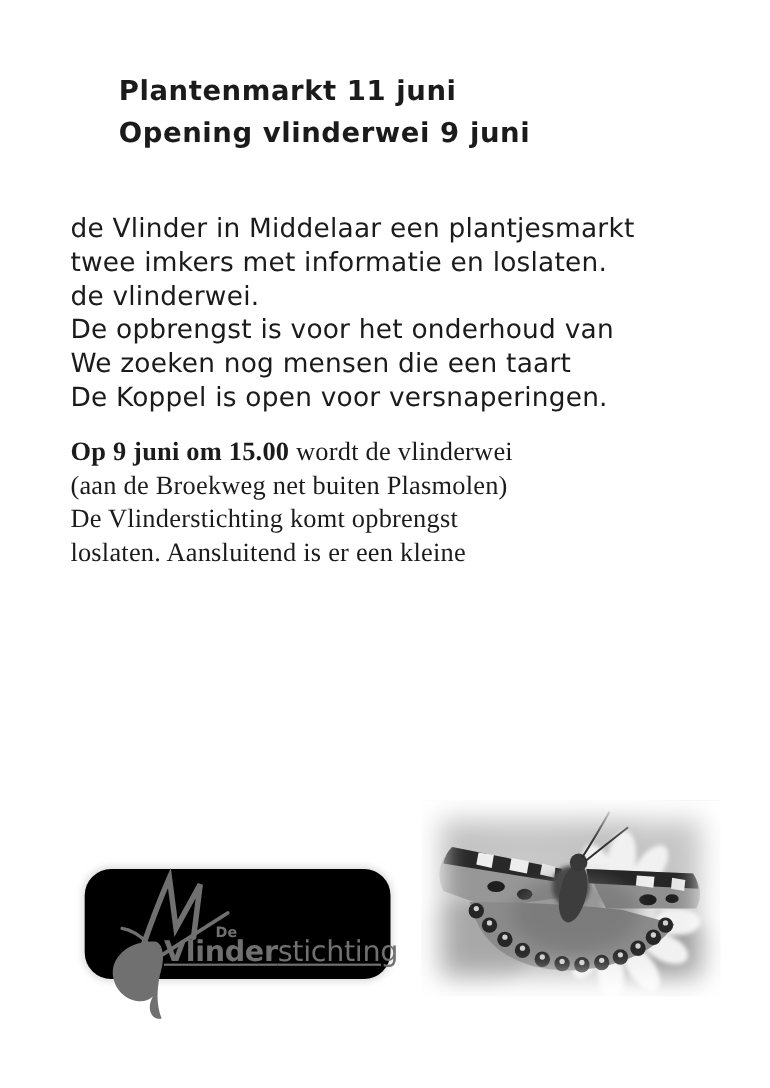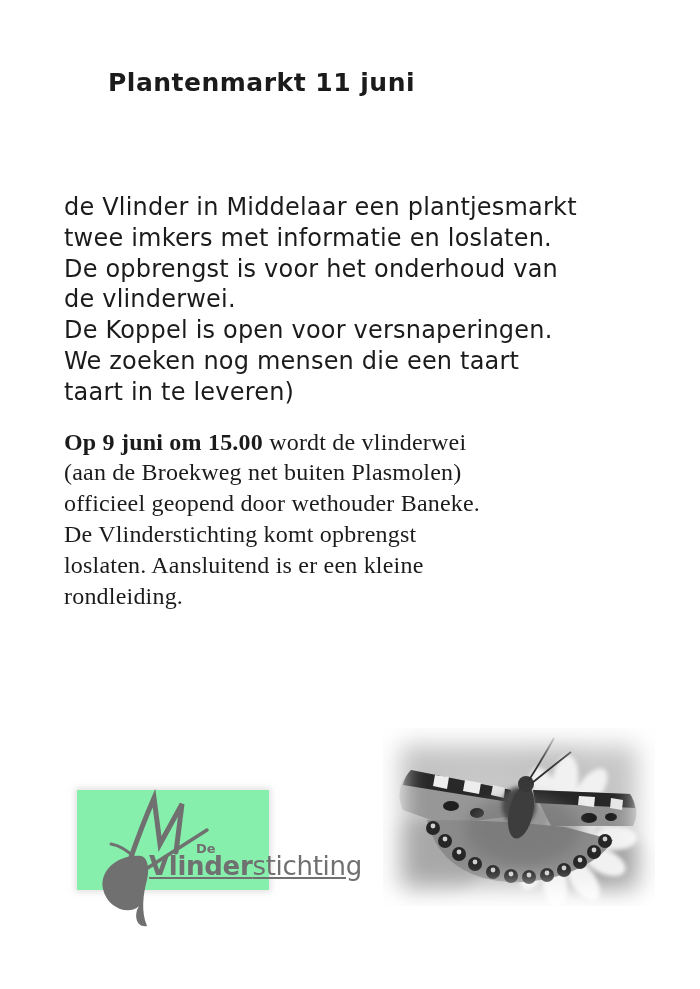--- a/index.html
+++ b/index.html
@@ -16,22 +16,22 @@
   .body-text {
     position:absolute; left:64px; top:192px;
     font-size:24px; line-height:30.8px; letter-spacing:0.2px;
   }
   .body-text .line { white-space:nowrap; }
   .body-text .b { font-weight:bold; }
   .block.gap { margin-top:19px;font-family:Liberation Serif, serif; }
 
   
   .logo-box {
-    position:absolute; left:77px; top:790px; width:192px; height:100px;
-    background:#86efac; box-shadow:0 0 6px 2px rgba(198,198,198,0.55);
+    position:absolute; left:77px; top:790px; width:278px; height:100px;
+    background:#000000; box-shadow:0 0 6px 2px rgba(198,198,198,0.55);border-radius:24px;
   }
   .logo-art { position:absolute; left:6px; top:2px; overflow:visible; }
   .logo-text { position:absolute; left:72px; top:52px; color:#707070; line-height:1; }
   .logo-de { display:block; font-size:13px; font-weight:bold; margin-left:47px; line-height:13px; }
   .logo-name { font-size:26px; line-height:23px; letter-spacing:-0.3px; white-space:nowrap;text-decoration:underline; }
   .logo-name .b { font-weight:bold; }
 
   
   .photo { position:absolute; left:383px; top:728px; width:272px; height:178px; }
   .photo svg { display:block; }
@@ -41,41 +41,39 @@
     pointer-events:none;
   }
 </style>
 </head>
 <body>
 
 <div class="page">
 
   <div class="title">
     <div>Plantenmarkt 11 juni</div>
+    <div>Opening vlinderwei 9 juni</div>
   </div>
 
   <div class="body-text">
       <div class="block">
         <div class="line"><span>de Vlinder in Middelaar een plantjesmarkt</span></div>
         <div class="line"><span>twee imkers met informatie en loslaten.</span></div>
+        <div class="line"><span>de vlinderwei.</span></div>
         <div class="line"><span>De opbrengst is voor het onderhoud van</span></div>
-        <div class="line"><span>de vlinderwei.</span></div>
       </div>
       <div class="block">
+        <div class="line"><span>We zoeken nog mensen die een taart</span></div>
         <div class="line"><span>De Koppel is open voor versnaperingen.</span></div>
-        <div class="line"><span>We zoeken nog mensen die een taart</span></div>
-        <div class="line"><span>taart in te leveren)</span></div>
       </div>
       <div class="block gap">
         <div class="line"><span class="b">Op 9 juni om 15.00</span><span> wordt de vlinderwei</span></div>
         <div class="line"><span>(aan de Broekweg net buiten Plasmolen)</span></div>
-        <div class="line"><span>officieel geopend door wethouder Baneke.</span></div>
         <div class="line"><span>De Vlinderstichting komt opbrengst</span></div>
         <div class="line"><span>loslaten. Aansluitend is er een kleine</span></div>
-        <div class="line"><span>rondleiding.</span></div>
       </div>
     </div>
 
   <div class="logo-box">
     <svg class="logo-art" width="140" height="138" viewBox="0 0 140 138">
       <g stroke="#707070" fill="none" stroke-linecap="round">
         <path d="M47,68 C56,42 64,22 71,6 L77,52 L99,12 L93,60" stroke-width="5"></path>
         <path d="M124,38 L52,84" stroke-width="3.5"></path>
         <path d="M52,66 Q40,54 28,52" stroke-width="3"></path>
       </g>

